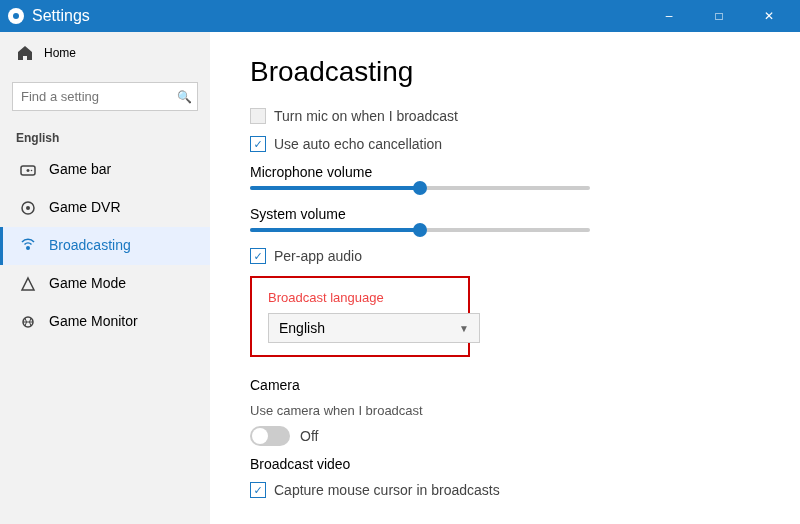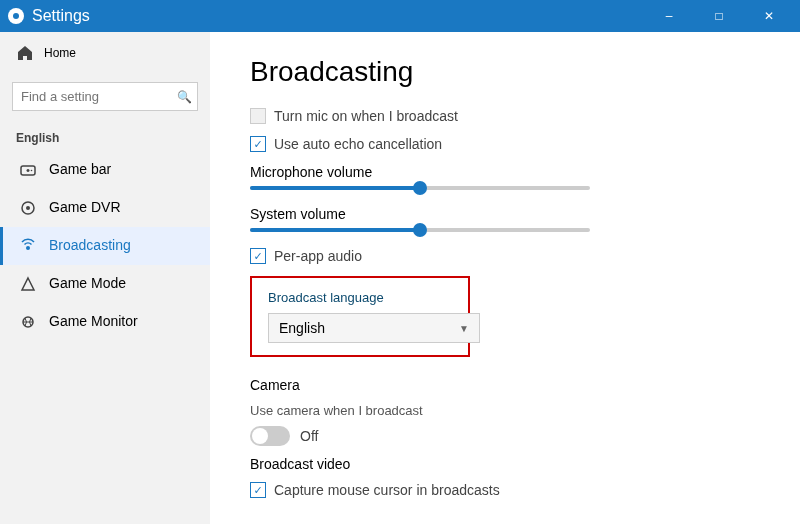--- a/index.html
+++ b/index.html
@@ -209,21 +209,21 @@
       cursor: pointer;
     }
     .broadcast-language-box {
       border: 2px solid #cc0000;
       padding: 12px 16px;
       margin-bottom: 20px;
       width: 220px;
     }
     .broadcast-language-label {
       font-size: 13px;
-      color: #0c4a6e;
+      color: #ef4444;
       margin-bottom: 8px;
     }
     .dropdown {
       width: 212px;
       border: 1px solid #ccc;
       background: #f5f5f5;
       padding: 6px 10px;
       font-size: 14px;
       display: flex;
       align-items: center;

